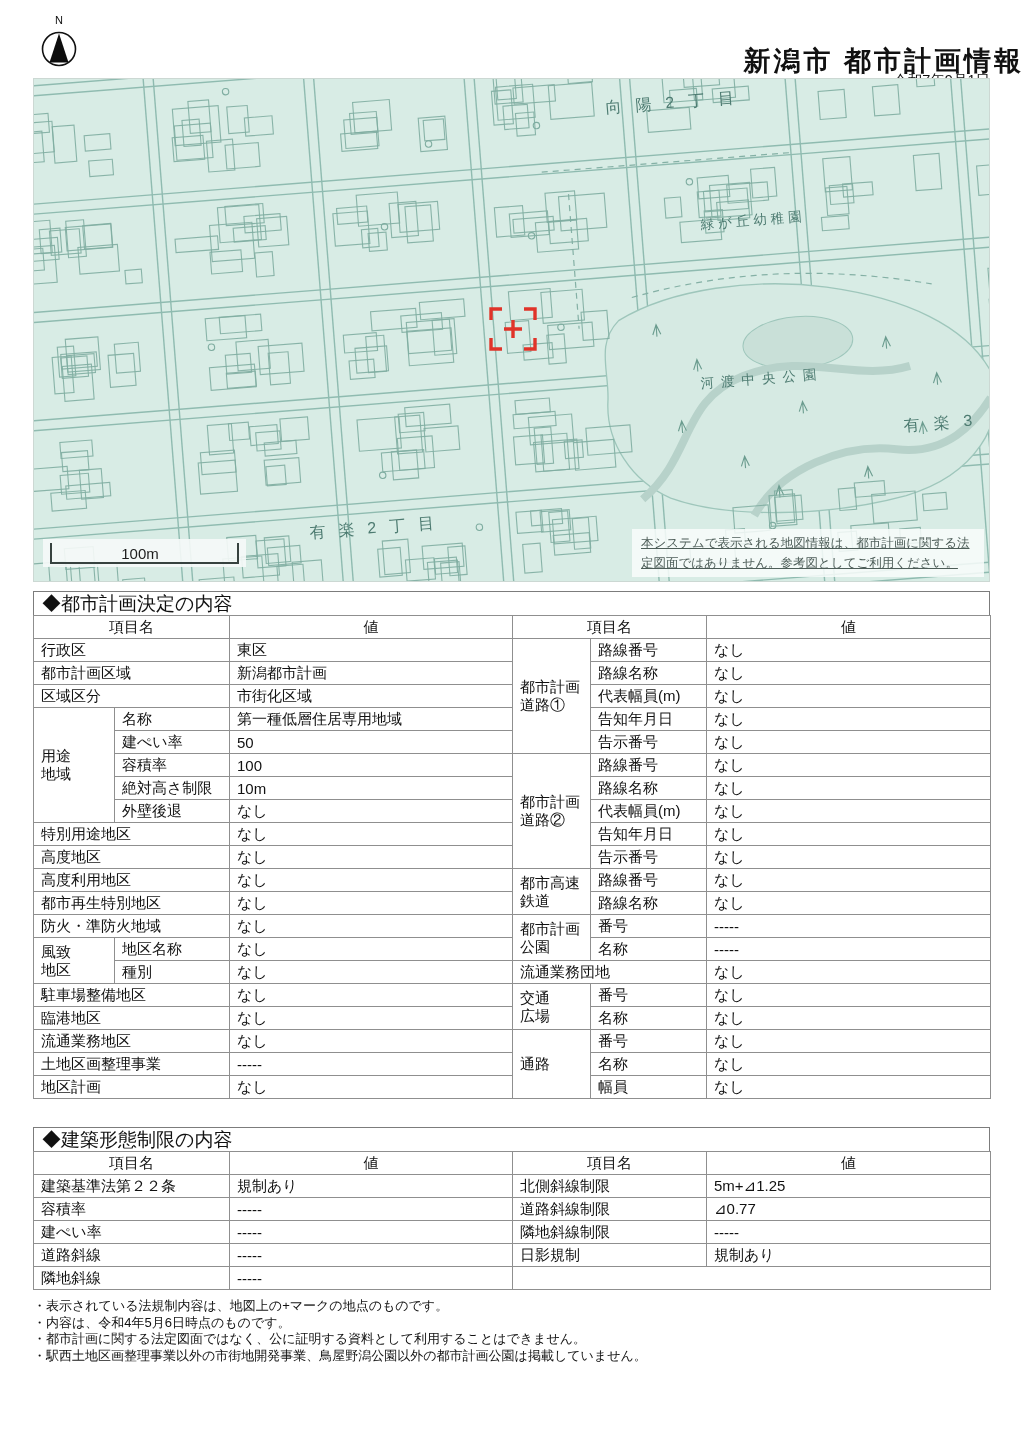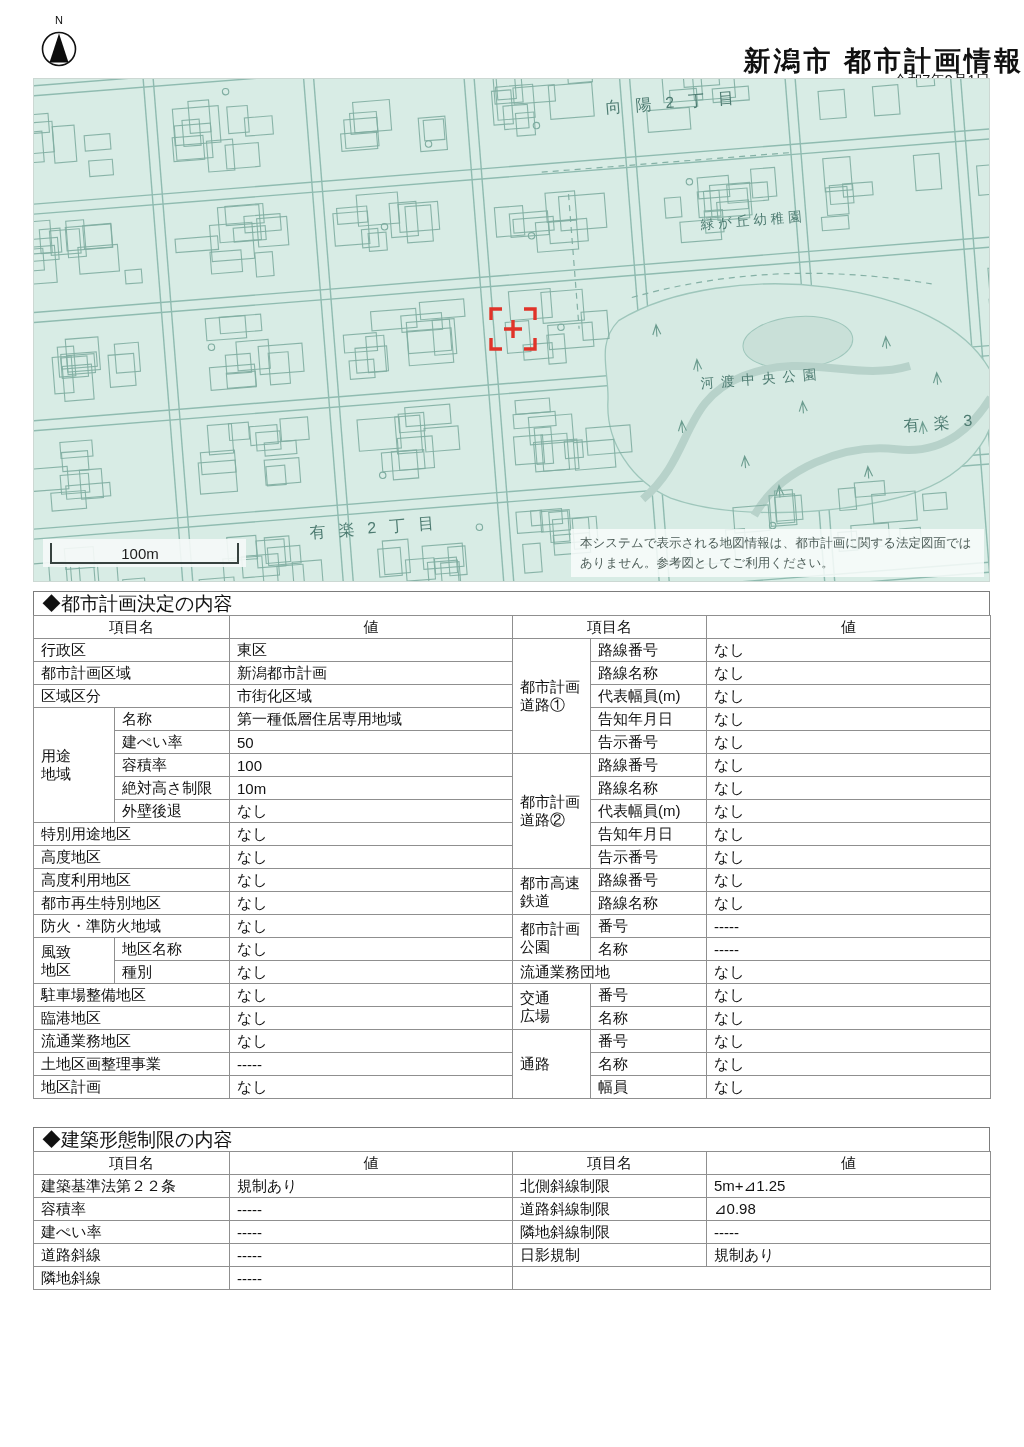--- a/index.html
+++ b/index.html
@@ -9,23 +9,23 @@
   
   .hdr-title{position:absolute;top:43px;left:0;right:0;text-align:right;
              font-size:27px;font-weight:600;letter-spacing:3px;}
   .hdr-date{position:absolute;top:55px;right:34px;font-size:14.5px;margin-top:16px;}
   .compass{position:absolute;top:14px;left:36px;}
 
   
   #map{position:absolute;left:33px;top:78px;width:957px;height:504px;
        border:1px solid #ccd8d3;box-sizing:border-box;background:#d8ece5;}
   #map svg{display:block;}
-  .map-disclaimer{position:absolute;right:5px;bottom:4px;width:413px;
+  .map-disclaimer{position:absolute;right:5px;bottom:4px;width:352px;
        background:rgba(248,251,250,.86);color:#4d5d58;font-size:12.5px;
-       line-height:1.6;padding:4px 9px;box-sizing:border-box;}
+       line-height:1.6;padding:4px 9px;box-sizing:border-box;text-decoration:underline;}
 
   
   .section{position:absolute;left:33px;width:957px;}
   #sec1{top:591px;}
   #sec2{top:1127px;}
   .section-title{border:1px solid #7c7c7c;border-bottom:0;font-size:19px;
                  padding:2px 8px;line-height:19px;background:#fff;}
   table.info{border-collapse:collapse;table-layout:fixed;width:957px;}
   .info th,.info td{border:1px solid #8f8f8f;font-size:15px;font-weight:400;
       height:23px;padding:0 7px;white-space:nowrap;overflow:hidden;
@@ -560,21 +560,21 @@
           <tr>
             <td>建築基準法第２２条</td>
             <td>規制あり</td>
             <td>北側斜線制限</td>
             <td>5m+⊿1.25</td>
           </tr>
           <tr>
             <td>容積率</td>
             <td>-----</td>
             <td>道路斜線制限</td>
-            <td>⊿0.98</td>
+            <td>⊿0.77</td>
           </tr>
           <tr>
             <td>建ぺい率</td>
             <td>-----</td>
             <td>隣地斜線制限</td>
             <td>-----</td>
           </tr>
           <tr>
             <td>道路斜線</td>
             <td>-----</td>
@@ -583,14 +583,20 @@
           </tr>
           <tr>
             <td>隣地斜線</td>
             <td>-----</td>
             <td colspan="2"></td>
           </tr>
         </tbody>
     </table>
   </div>
 
+  <div class="notes" id="notes">
+      <div>・表示されている法規制内容は、地図上の+マークの地点のものです。</div>
+      <div>・内容は、令和4年5月6日時点のものです。</div>
+      <div>・都市計画に関する法定図面ではなく、公に証明する資料として利用することはできません。</div>
+      <div>・駅西土地区画整理事業以外の市街地開発事業、鳥屋野潟公園以外の都市計画公園は掲載していません。</div>
+    </div>
 
 </div>
 
 </body></html>

